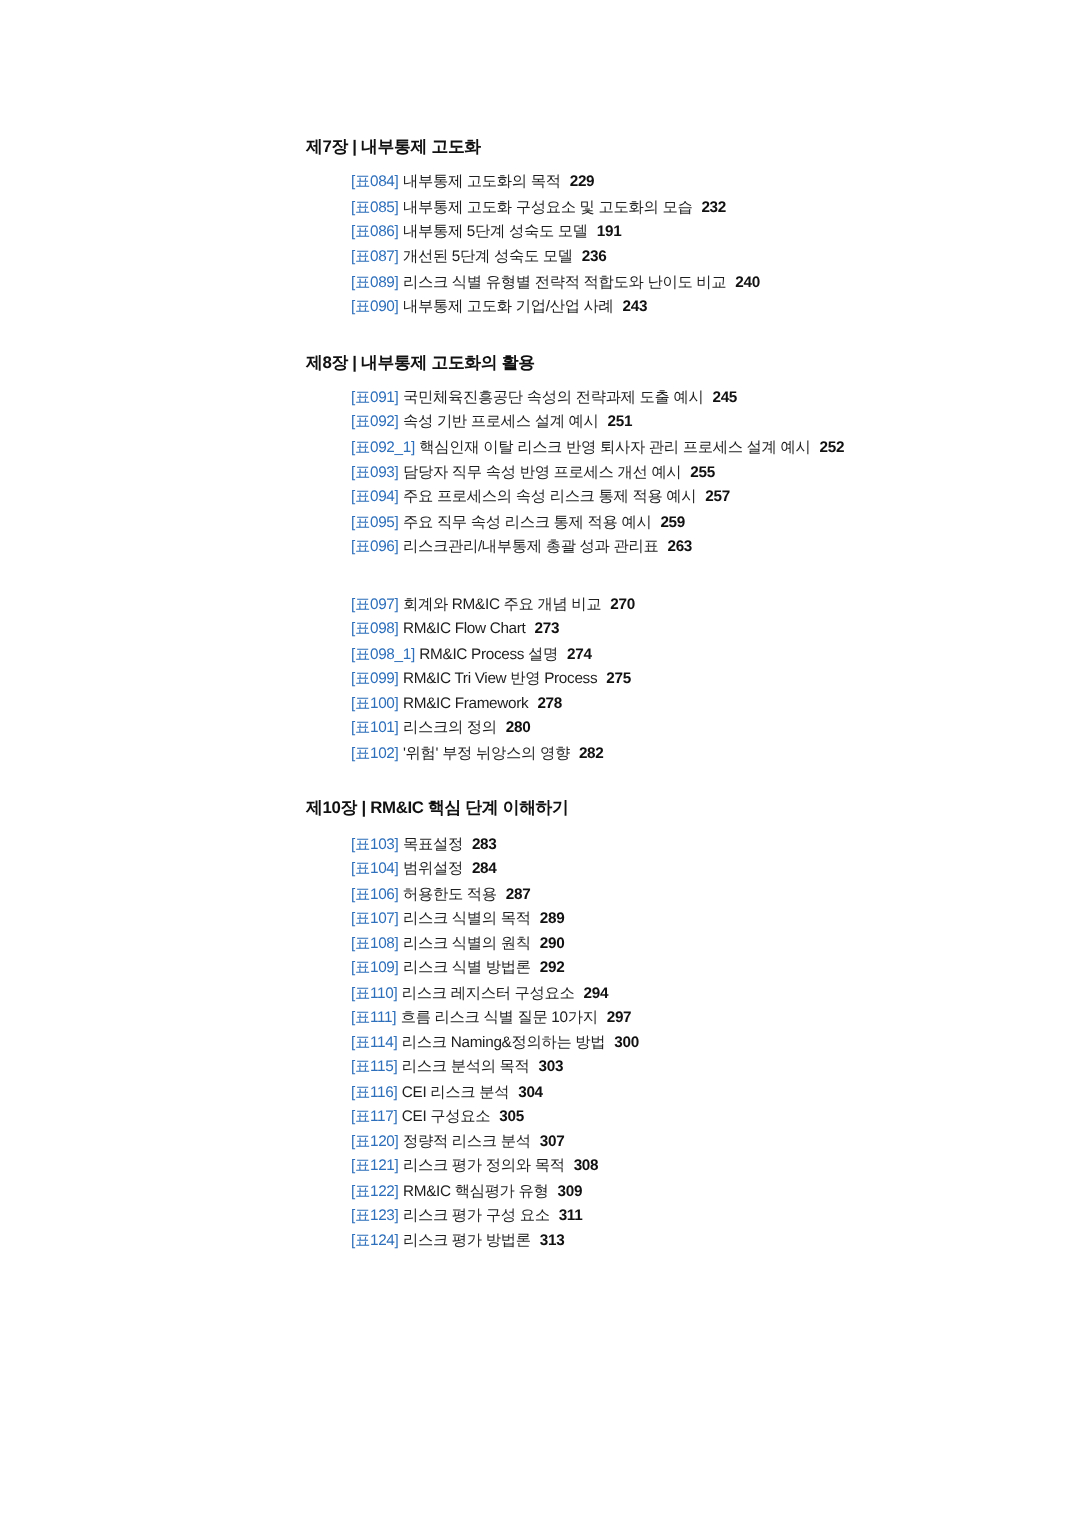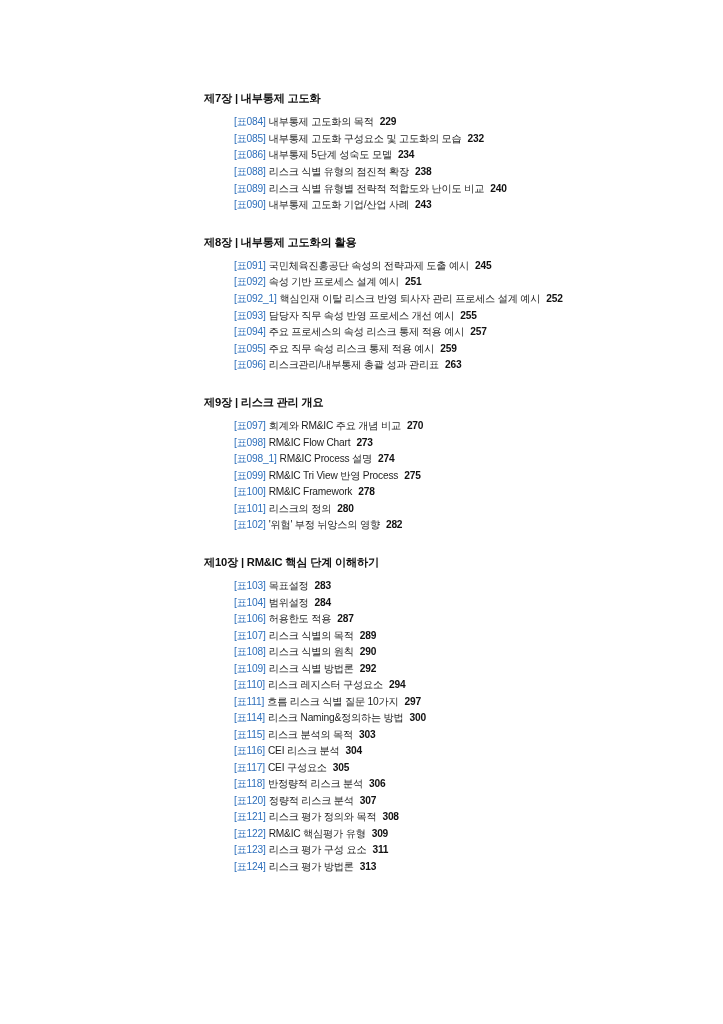--- a/index.html
+++ b/index.html
@@ -61,40 +61,39 @@
 </head>
 <body>
 
 <div class="page">
   <div id="toc-root">
       <div class="toc-section">
         <div class="section-heading">제7장 | 내부통제 고도화</div>
         <div class="entry-list">
           <div class="entry"><span class="tag">[표084]</span><span class="title">내부통제 고도화의 목적</span><span class="pnum">229</span></div>
           <div class="entry"><span class="tag">[표085]</span><span class="title">내부통제 고도화 구성요소 및 고도화의 모습</span><span class="pnum">232</span></div>
-          <div class="entry"><span class="tag">[표086]</span><span class="title">내부통제 5단계 성숙도 모델</span><span class="pnum">234</span></div>
-          <div class="entry"><span class="tag">[표088]</span><span class="title">리스크 식별 유형의 점진적 확장</span><span class="pnum">238</span></div>
+          <div class="entry"><span class="tag">[표086]</span><span class="title">내부통제 5단계 성숙도 모델</span><span class="pnum">191</span></div>
+          <div class="entry"><span class="tag">[표087]</span><span class="title">개선된 5단계 성숙도 모델</span><span class="pnum">236</span></div>
           <div class="entry"><span class="tag">[표089]</span><span class="title">리스크 식별 유형별 전략적 적합도와 난이도 비교</span><span class="pnum">240</span></div>
           <div class="entry"><span class="tag">[표090]</span><span class="title">내부통제 고도화 기업/산업 사례</span><span class="pnum">243</span></div>
         </div>
       </div>
       <div class="toc-section">
         <div class="section-heading">제8장 | 내부통제 고도화의 활용</div>
         <div class="entry-list">
           <div class="entry"><span class="tag">[표091]</span><span class="title">국민체육진흥공단 속성의 전략과제 도출 예시</span><span class="pnum">245</span></div>
           <div class="entry"><span class="tag">[표092]</span><span class="title">속성 기반 프로세스 설계 예시</span><span class="pnum">251</span></div>
           <div class="entry"><span class="tag">[표092_1]</span><span class="title">핵심인재 이탈 리스크 반영 퇴사자 관리 프로세스 설계 예시</span><span class="pnum">252</span></div>
           <div class="entry"><span class="tag">[표093]</span><span class="title">담당자 직무 속성 반영 프로세스 개선 예시</span><span class="pnum">255</span></div>
           <div class="entry"><span class="tag">[표094]</span><span class="title">주요 프로세스의 속성 리스크 통제 적용 예시</span><span class="pnum">257</span></div>
           <div class="entry"><span class="tag">[표095]</span><span class="title">주요 직무 속성 리스크 통제 적용 예시</span><span class="pnum">259</span></div>
           <div class="entry"><span class="tag">[표096]</span><span class="title">리스크관리/내부통제 총괄 성과 관리표</span><span class="pnum">263</span></div>
         </div>
       </div>
       <div class="toc-section">
-        <div class="section-heading">제9장 | 리스크 관리 개요</div>
         <div class="entry-list">
           <div class="entry"><span class="tag">[표097]</span><span class="title">회계와 RM&amp;IC 주요 개념 비교</span><span class="pnum">270</span></div>
           <div class="entry"><span class="tag">[표098]</span><span class="title">RM&amp;IC Flow Chart</span><span class="pnum">273</span></div>
           <div class="entry"><span class="tag">[표098_1]</span><span class="title">RM&amp;IC Process 설명</span><span class="pnum">274</span></div>
           <div class="entry"><span class="tag">[표099]</span><span class="title">RM&amp;IC Tri View 반영 Process</span><span class="pnum">275</span></div>
           <div class="entry"><span class="tag">[표100]</span><span class="title">RM&amp;IC Framework</span><span class="pnum">278</span></div>
           <div class="entry"><span class="tag">[표101]</span><span class="title">리스크의 정의</span><span class="pnum">280</span></div>
           <div class="entry"><span class="tag">[표102]</span><span class="title">'위험' 부정 뉘앙스의 영향</span><span class="pnum">282</span></div>
         </div>
       </div>
@@ -106,21 +105,20 @@
           <div class="entry"><span class="tag">[표106]</span><span class="title">허용한도 적용</span><span class="pnum">287</span></div>
           <div class="entry"><span class="tag">[표107]</span><span class="title">리스크 식별의 목적</span><span class="pnum">289</span></div>
           <div class="entry"><span class="tag">[표108]</span><span class="title">리스크 식별의 원칙</span><span class="pnum">290</span></div>
           <div class="entry"><span class="tag">[표109]</span><span class="title">리스크 식별 방법론</span><span class="pnum">292</span></div>
           <div class="entry"><span class="tag">[표110]</span><span class="title">리스크 레지스터 구성요소</span><span class="pnum">294</span></div>
           <div class="entry"><span class="tag">[표111]</span><span class="title">흐름 리스크 식별 질문 10가지</span><span class="pnum">297</span></div>
           <div class="entry"><span class="tag">[표114]</span><span class="title">리스크 Naming&amp;정의하는 방법</span><span class="pnum">300</span></div>
           <div class="entry"><span class="tag">[표115]</span><span class="title">리스크 분석의 목적</span><span class="pnum">303</span></div>
           <div class="entry"><span class="tag">[표116]</span><span class="title">CEI 리스크 분석</span><span class="pnum">304</span></div>
           <div class="entry"><span class="tag">[표117]</span><span class="title">CEI 구성요소</span><span class="pnum">305</span></div>
-          <div class="entry"><span class="tag">[표118]</span><span class="title">반정량적 리스크 분석</span><span class="pnum">306</span></div>
           <div class="entry"><span class="tag">[표120]</span><span class="title">정량적 리스크 분석</span><span class="pnum">307</span></div>
           <div class="entry"><span class="tag">[표121]</span><span class="title">리스크 평가 정의와 목적</span><span class="pnum">308</span></div>
           <div class="entry"><span class="tag">[표122]</span><span class="title">RM&amp;IC 핵심평가 유형</span><span class="pnum">309</span></div>
           <div class="entry"><span class="tag">[표123]</span><span class="title">리스크 평가 구성 요소</span><span class="pnum">311</span></div>
           <div class="entry"><span class="tag">[표124]</span><span class="title">리스크 평가 방법론</span><span class="pnum">313</span></div>
         </div>
       </div>
     </div>
 </div>
 

